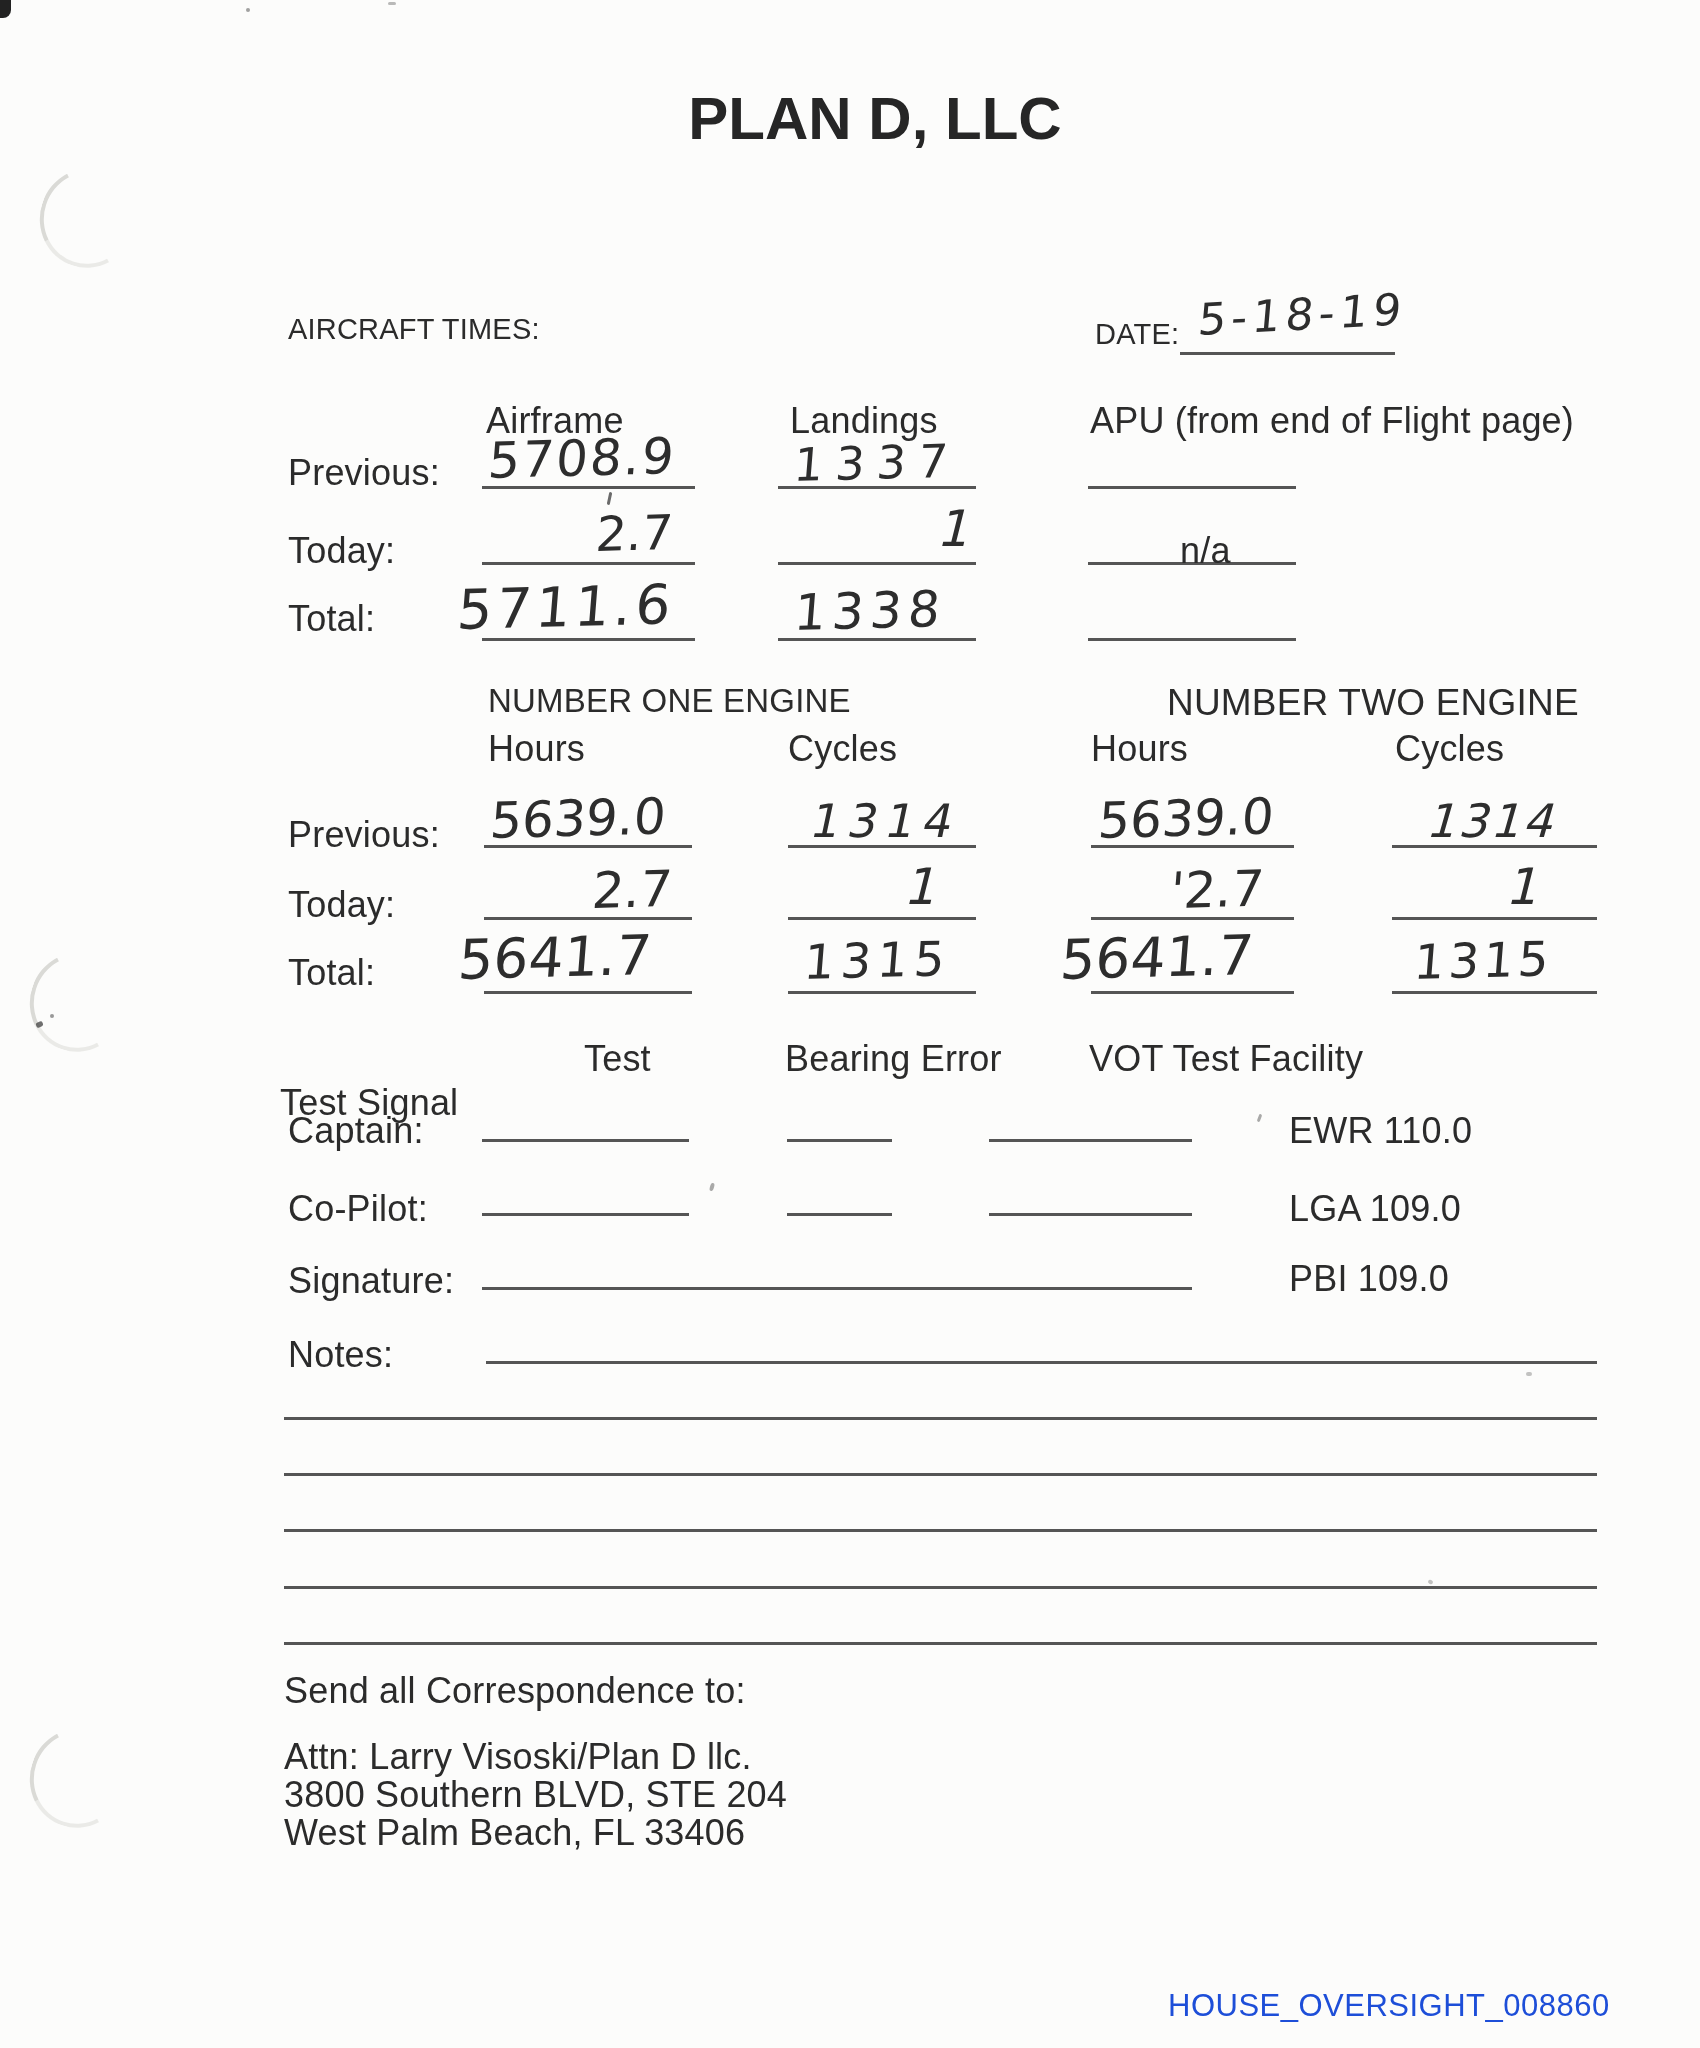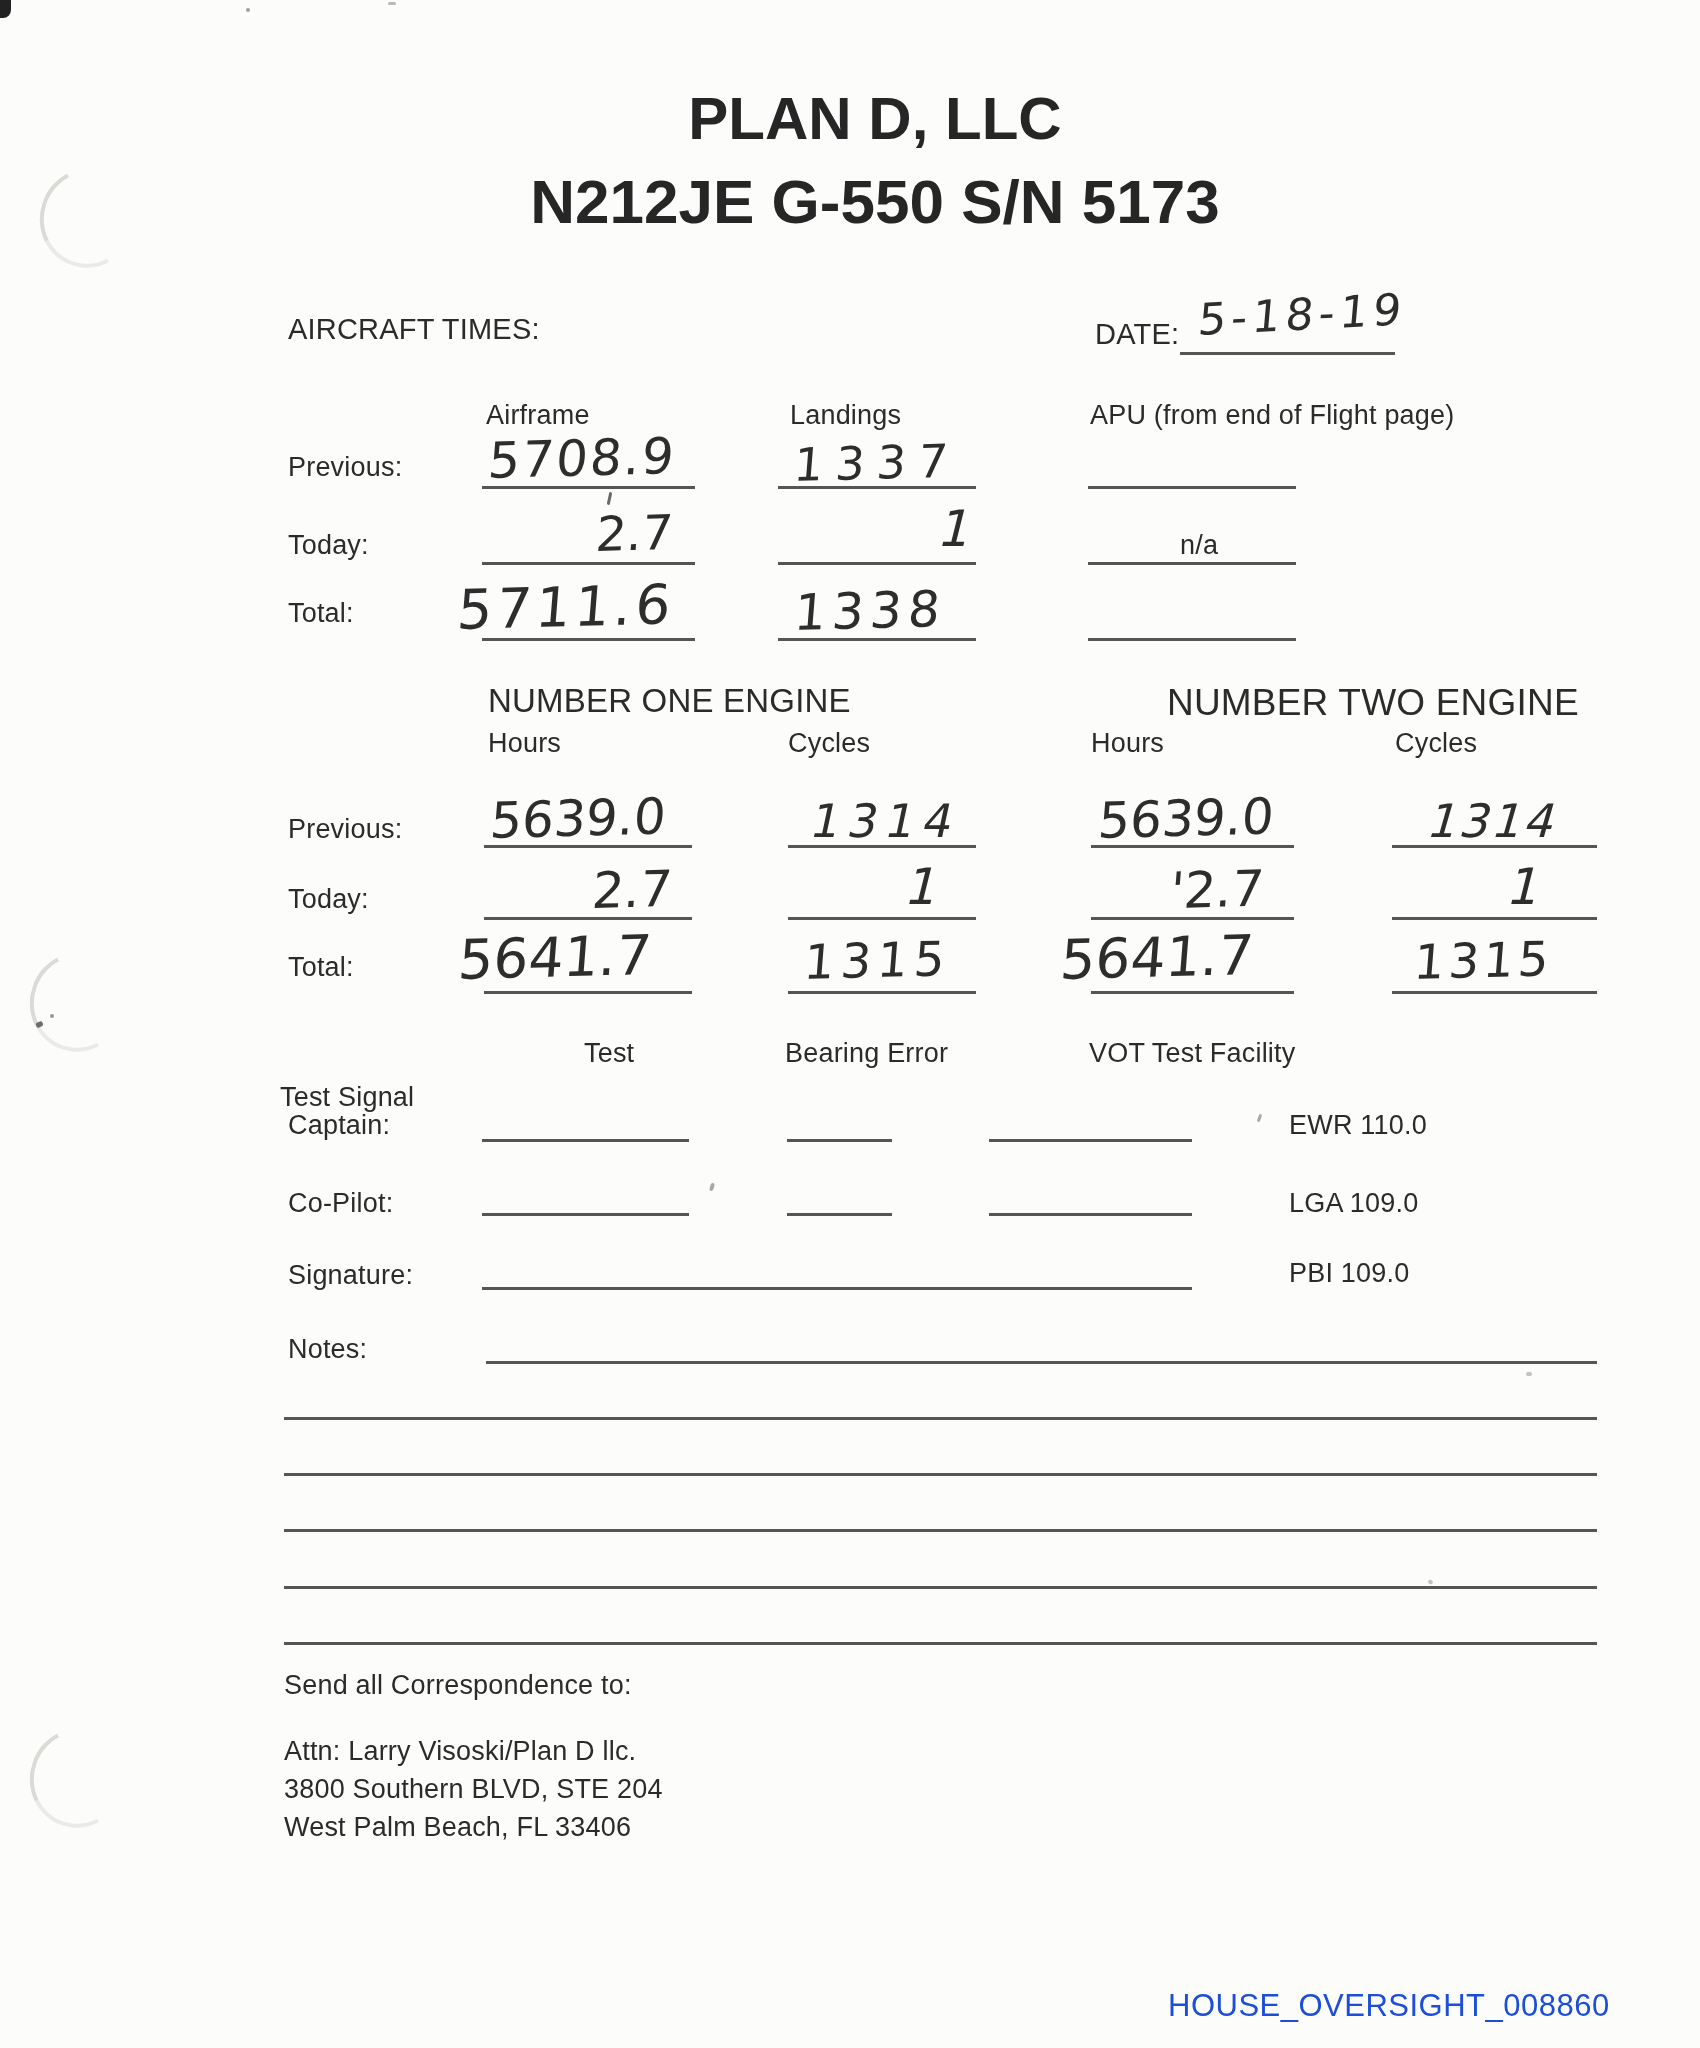--- a/index.html
+++ b/index.html
@@ -1,18 +1,18 @@
 <!DOCTYPE html>
 <html><head>
 <meta charset="utf-8">
 <style>
   html,body{margin:0;padding:0;background:#fcfcfb;}
   #page{position:relative;width:1700px;height:2048px;background:#fcfcfb;overflow:hidden;
         font-family:"Liberation Sans",sans-serif;}
-  .lbl{position:absolute;color:#2b2b2b;font-size:27px;white-space:nowrap;letter-spacing:.2px;}
+  .lbl{position:absolute;color:#2b2b2b;font-size:36px;white-space:nowrap;letter-spacing:.2px;}
   .big{position:absolute;color:#262626;white-space:nowrap;font-weight:600;}
   .center{left:375px;width:1000px;text-align:center;}
   .uline{position:absolute;height:3px;background:#3d3d3d;opacity:.88;}
   .hw{position:absolute;font-family:"DejaVu Sans",sans-serif;color:#2d2d2d;white-space:nowrap;
       transform:skewX(-6deg) rotate(-1.5deg);transform-origin:left bottom;}
   .punch{position:absolute;width:88px;height:92px;border:4px solid transparent;
          border-left-color:rgba(140,140,128,.30);border-bottom-color:rgba(160,160,148,.18);
          border-radius:50%;transform:rotate(18deg);}
   .speck{position:absolute;background:#555;border-radius:2px;}
 </style>
@@ -29,21 +29,20 @@
   <div class="speck" style="left:388px;top:2px;width:8px;height:3px;opacity:.4;"></div>
   <div class="speck" style="left:36px;top:1022px;width:7px;height:5px;opacity:.7;background:#333;transform:rotate(-25deg);"></div>
   <div class="speck" style="left:50px;top:1014px;width:4px;height:4px;opacity:.5;background:#333;"></div>
   <div class="speck" style="left:608px;top:492px;width:3px;height:13px;opacity:.75;background:#3a3a3a;transform:rotate(12deg);"></div>
   <div class="speck" style="left:710px;top:1183px;width:4px;height:8px;opacity:.5;border-radius:40%;transform:rotate(15deg);"></div>
   <div class="speck" style="left:1258px;top:1114px;width:3px;height:8px;opacity:.5;transform:rotate(20deg);"></div>
   <div class="speck" style="left:1526px;top:1372px;width:6px;height:4px;opacity:.35;"></div>
   <div class="speck" style="left:1428px;top:1580px;width:5px;height:4px;opacity:.35;transform:rotate(30deg);"></div>
 
   <div class="big center" style="top:84px;font-size:60px;">PLAN D, LLC</div>
-  <div class="big center" style="top:166px;font-size:62px;">N212JE G-550 S/N 5173</div>
 
   <div class="lbl" style="left:288px;top:313px;font-size:29px;">AIRCRAFT TIMES:</div>
   <div class="lbl" style="left:1095px;top:318px;font-size:29px;">DATE:</div>
   <div class="uline" style="left:1180px;top:352px;width:215px;"></div>
   <div class="hw" style="left:1196px;top:294px;font-size:44px;letter-spacing:5px;transform:skewX(-8deg) rotate(-3deg);">5-18-19</div>
 
   <div class="lbl" style="left:486px;top:400px;">Airframe</div>
   <div class="lbl" style="left:790px;top:400px;">Landings</div>
   <div class="lbl" style="left:1090px;top:400px;">APU (from end of Flight page)</div>
 

